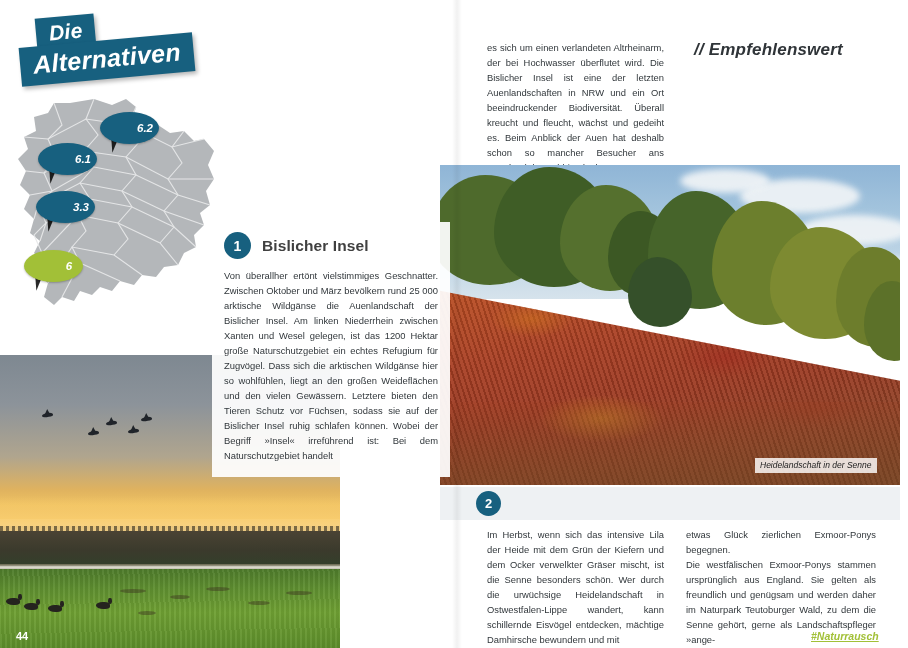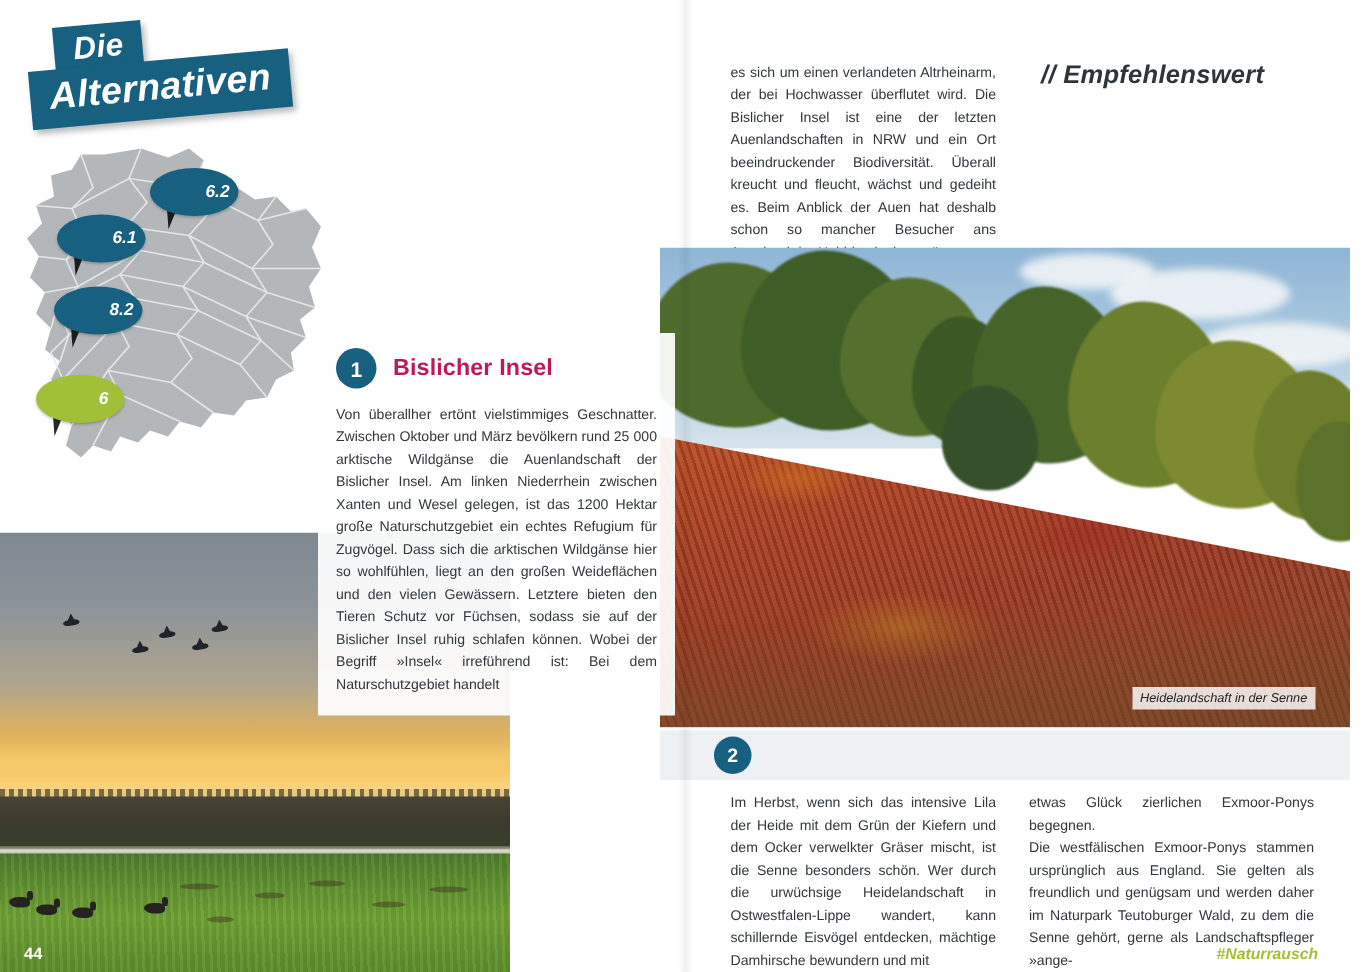--- a/index.html
+++ b/index.html
@@ -112,21 +112,21 @@
     -moz-hyphens:auto;hyphens:auto;
   }
   .body p{margin:0;}
 
   .sec-head{display:flex;align-items:center;gap:11px;}
   .badge{
     width:27px;height:27px;border-radius:50%;background:#17607f;
     color:#fff;font-size:14px;font-weight:bold;
     display:flex;align-items:center;justify-content:center;flex:0 0 auto;
   }
-  .sec-title{color:#be185d;font-size:15.5px;font-weight:bold;letter-spacing:0.1px;}
+  .sec-title{color:#404040;font-size:15.5px;font-weight:bold;letter-spacing:0.1px;}
 
   
   .textbox{
     position:absolute;left:212px;top:222px;width:238px;
     background:rgba(255,255,255,0.93);
     padding:10px 12px 14px 12px;z-index:10;box-sizing:border-box;
   }
   .textbox .body{margin-top:9px;}
 
   
@@ -153,21 +153,21 @@
   .sec2 .sec-title{margin-left:11px;}
 
   .col-b1{left:487px;top:527px;width:177px;}
   .col-b2{left:686px;top:527px;width:190px;}
 
   
   .pgnum{position:absolute;font-size:11px;font-weight:bold;z-index:20;}
   .pg-left{left:16px;top:630px;color:#ffffff;text-align:right;}
   .pg-right{left:926px;top:630px;color:#3b4247;}
   .hashtag{position:absolute;left:811px;top:630px;font-size:10.5px;font-weight:bold;
-    font-style:italic;color:#a2c037;z-index:20;}
+    font-style:italic;color:#a2c037;z-index:20;text-decoration:underline;}
 </style>
 </head>
 <body>
 
 <div class="spread">
 
   <div class="title-wrap">
     <div class="bar bar1">Die</div>
     <div class="bar bar2">Alternativen</div>
   </div>
@@ -199,21 +199,21 @@
     <div class="pin blue" style="left:92px;top:17px;">
       <div class="tip"></div>
       <div class="head">6.2</div>
     </div>
     <div class="pin blue" style="left:30px;top:48px;">
       <div class="tip"></div>
       <div class="head">6.1</div>
     </div>
     <div class="pin blue" style="left:28px;top:96px;">
       <div class="tip"></div>
-      <div class="head">8.2</div>
+      <div class="head">3.3</div>
     </div>
     <div class="pin green" style="left:16px;top:155px;">
       <div class="tip"></div>
       <div class="head">6</div>
     </div>
   </div>
 
   <div class="photo photo-left">
     <div class="pl-sky"></div>
     <div class="pl-glow"></div>

